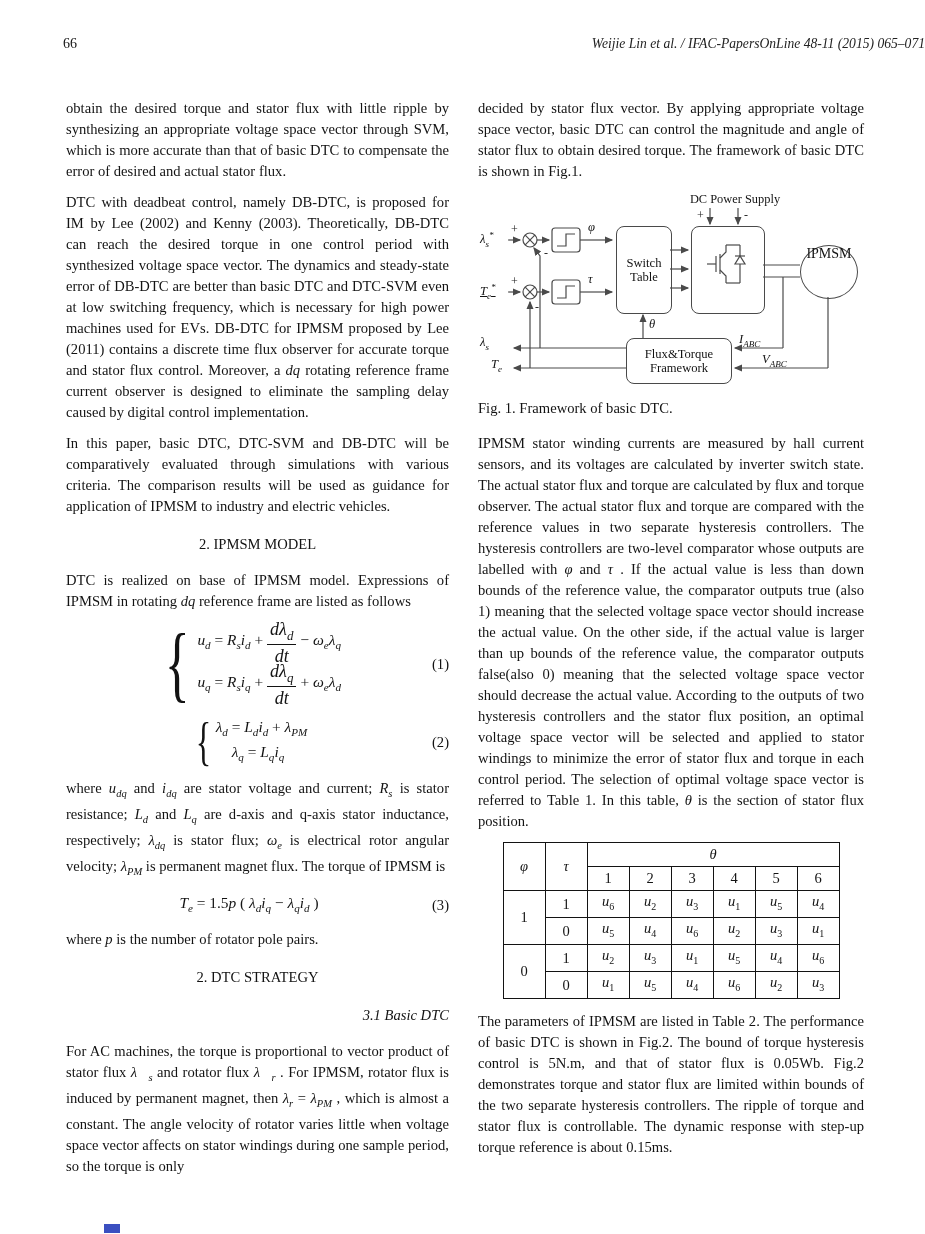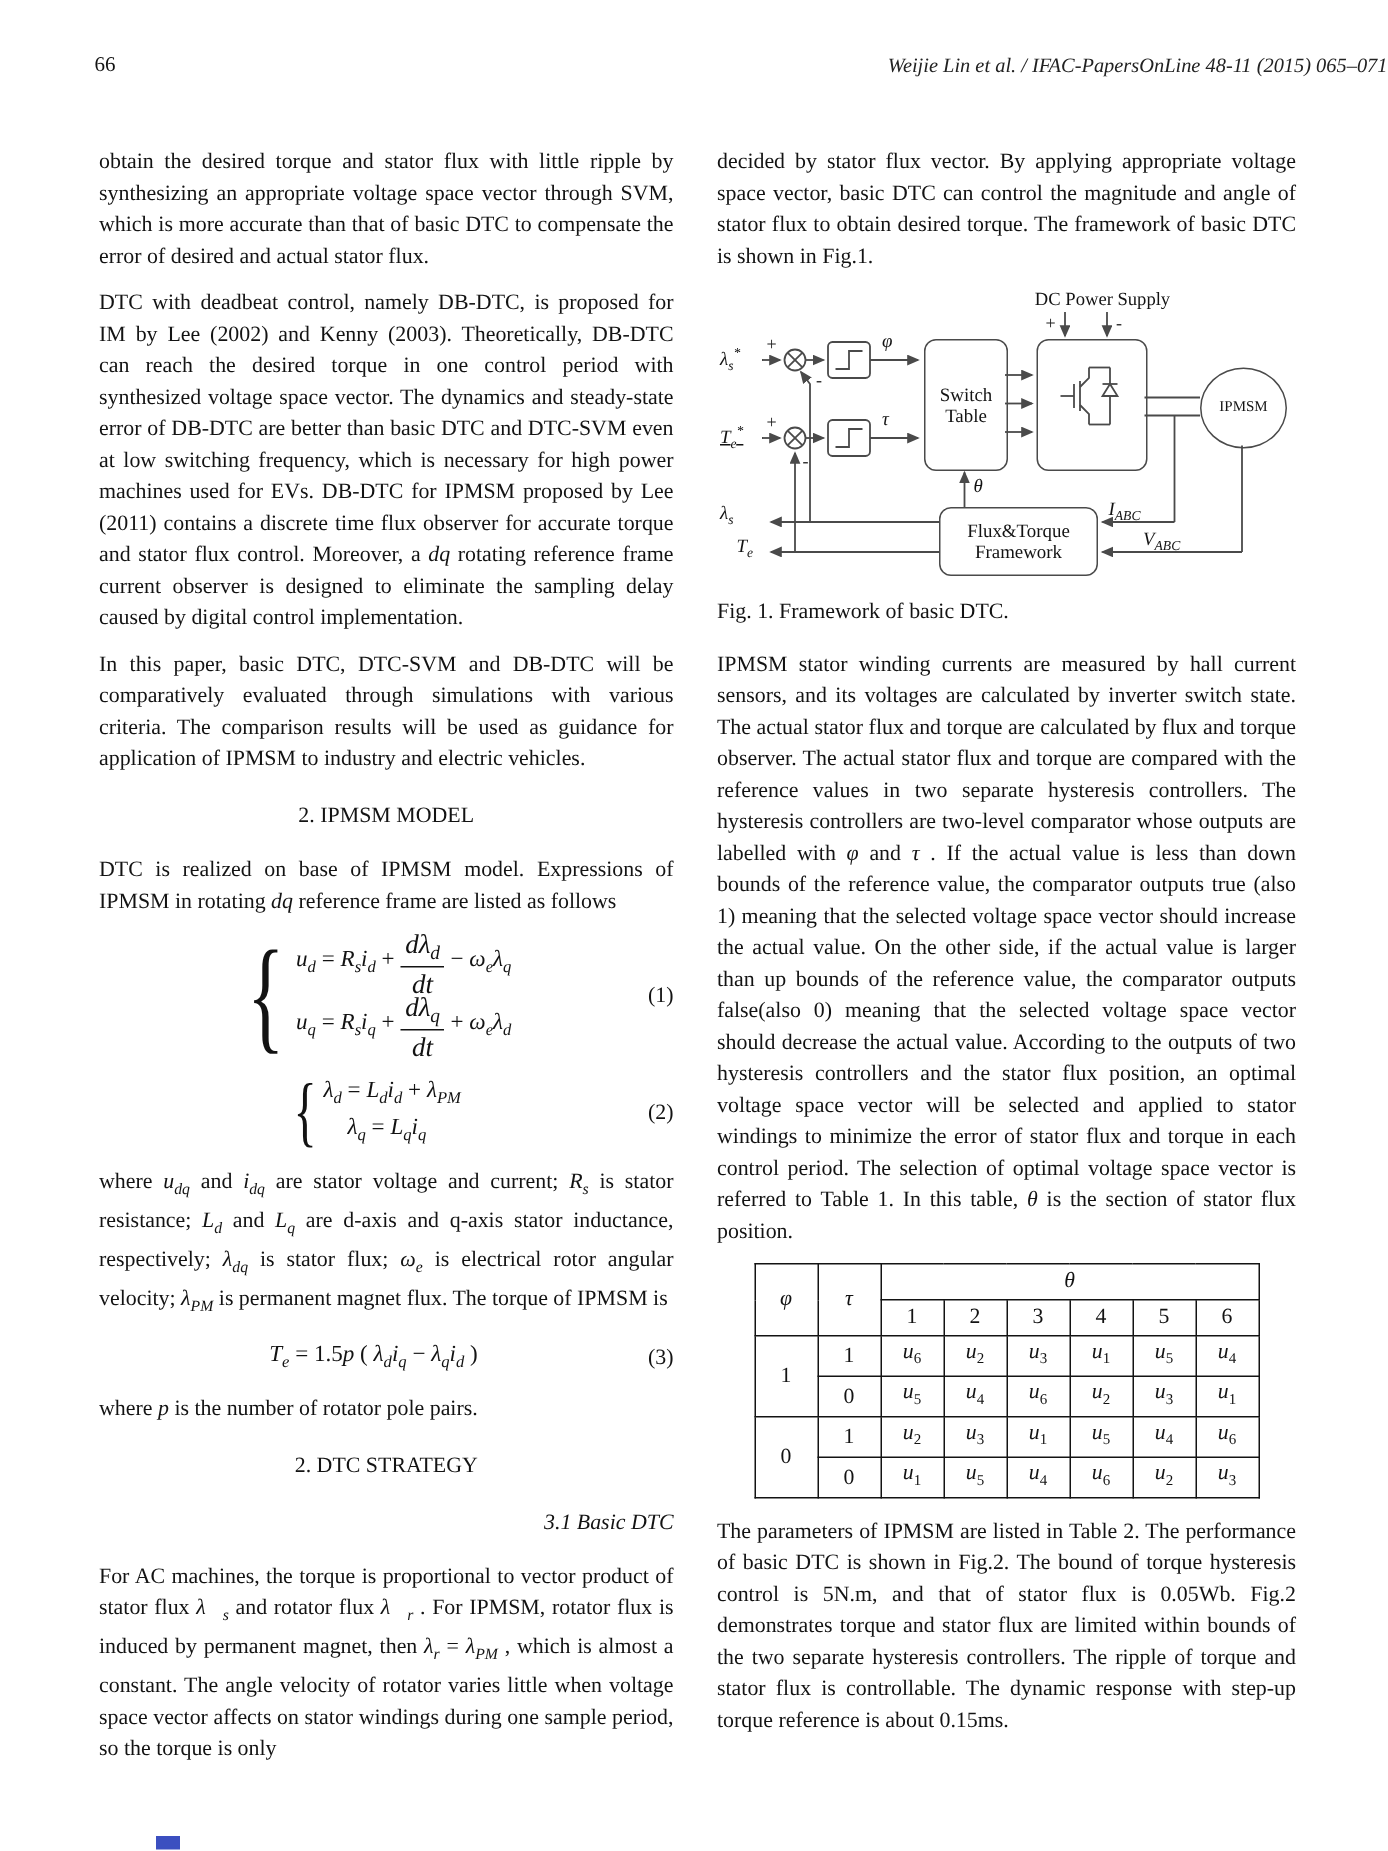--- a/index.html
+++ b/index.html
@@ -29,21 +29,21 @@
   .eq-line.short{height:25px;}
   .eq-line.indent{padding-left:16px;}
   .frac{display:inline-flex;flex-direction:column;text-align:center;margin:0 4px;font-size:18px;line-height:1.15;}
   .frac .num{border-bottom:1px solid #131313;padding:0 3px;}
   .frac .den{padding-top:1px;}
   .eq-single{font-size:15.4px;}
   
   .fig{position:relative;width:386px;height:202px;margin:0 0 4px 0;font-size:12px;text-align:left;line-height:1.15;}
   .fig svg{position:absolute;left:0;top:0;}
   .fig .box{position:absolute;border:1.3px solid #4a4a4a;border-radius:8px;display:flex;flex-direction:column;align-items:center;justify-content:center;text-align:center;font-size:12.6px;background:transparent;}
-  .fig .circle-box{position:absolute;border:1.3px solid #4a4a4a;border-radius:50%;display:flex;align-items:center;justify-content:center;font-size:10px;}
+  .fig .circle-box{position:absolute;border:1.3px solid #4a4a4a;border-radius:50%;display:flex;align-items:flex-start;justify-content:center;font-size:14px;}
   .fig .lbl{position:absolute;white-space:nowrap;font-style:italic;font-size:12.6px;}
   .fig .lbl.upright{font-style:normal;font-size:12.4px;}
   .fig-caption{margin:2px 0 14px 0;text-align:left;}
   
   .tbl-title{text-align:center;font-weight:bold;margin:14px 0 10px 0;}
   table.switch-table{border-collapse:collapse;margin:0 auto 12px auto;font-size:14.5px;}
   table.switch-table th,table.switch-table td{border:1px solid #131313;text-align:center;font-weight:normal;padding:0;}
   table.switch-table th{height:23px;}
   table.switch-table td{height:26px;}
   table.switch-table .c-small{width:35px;}

